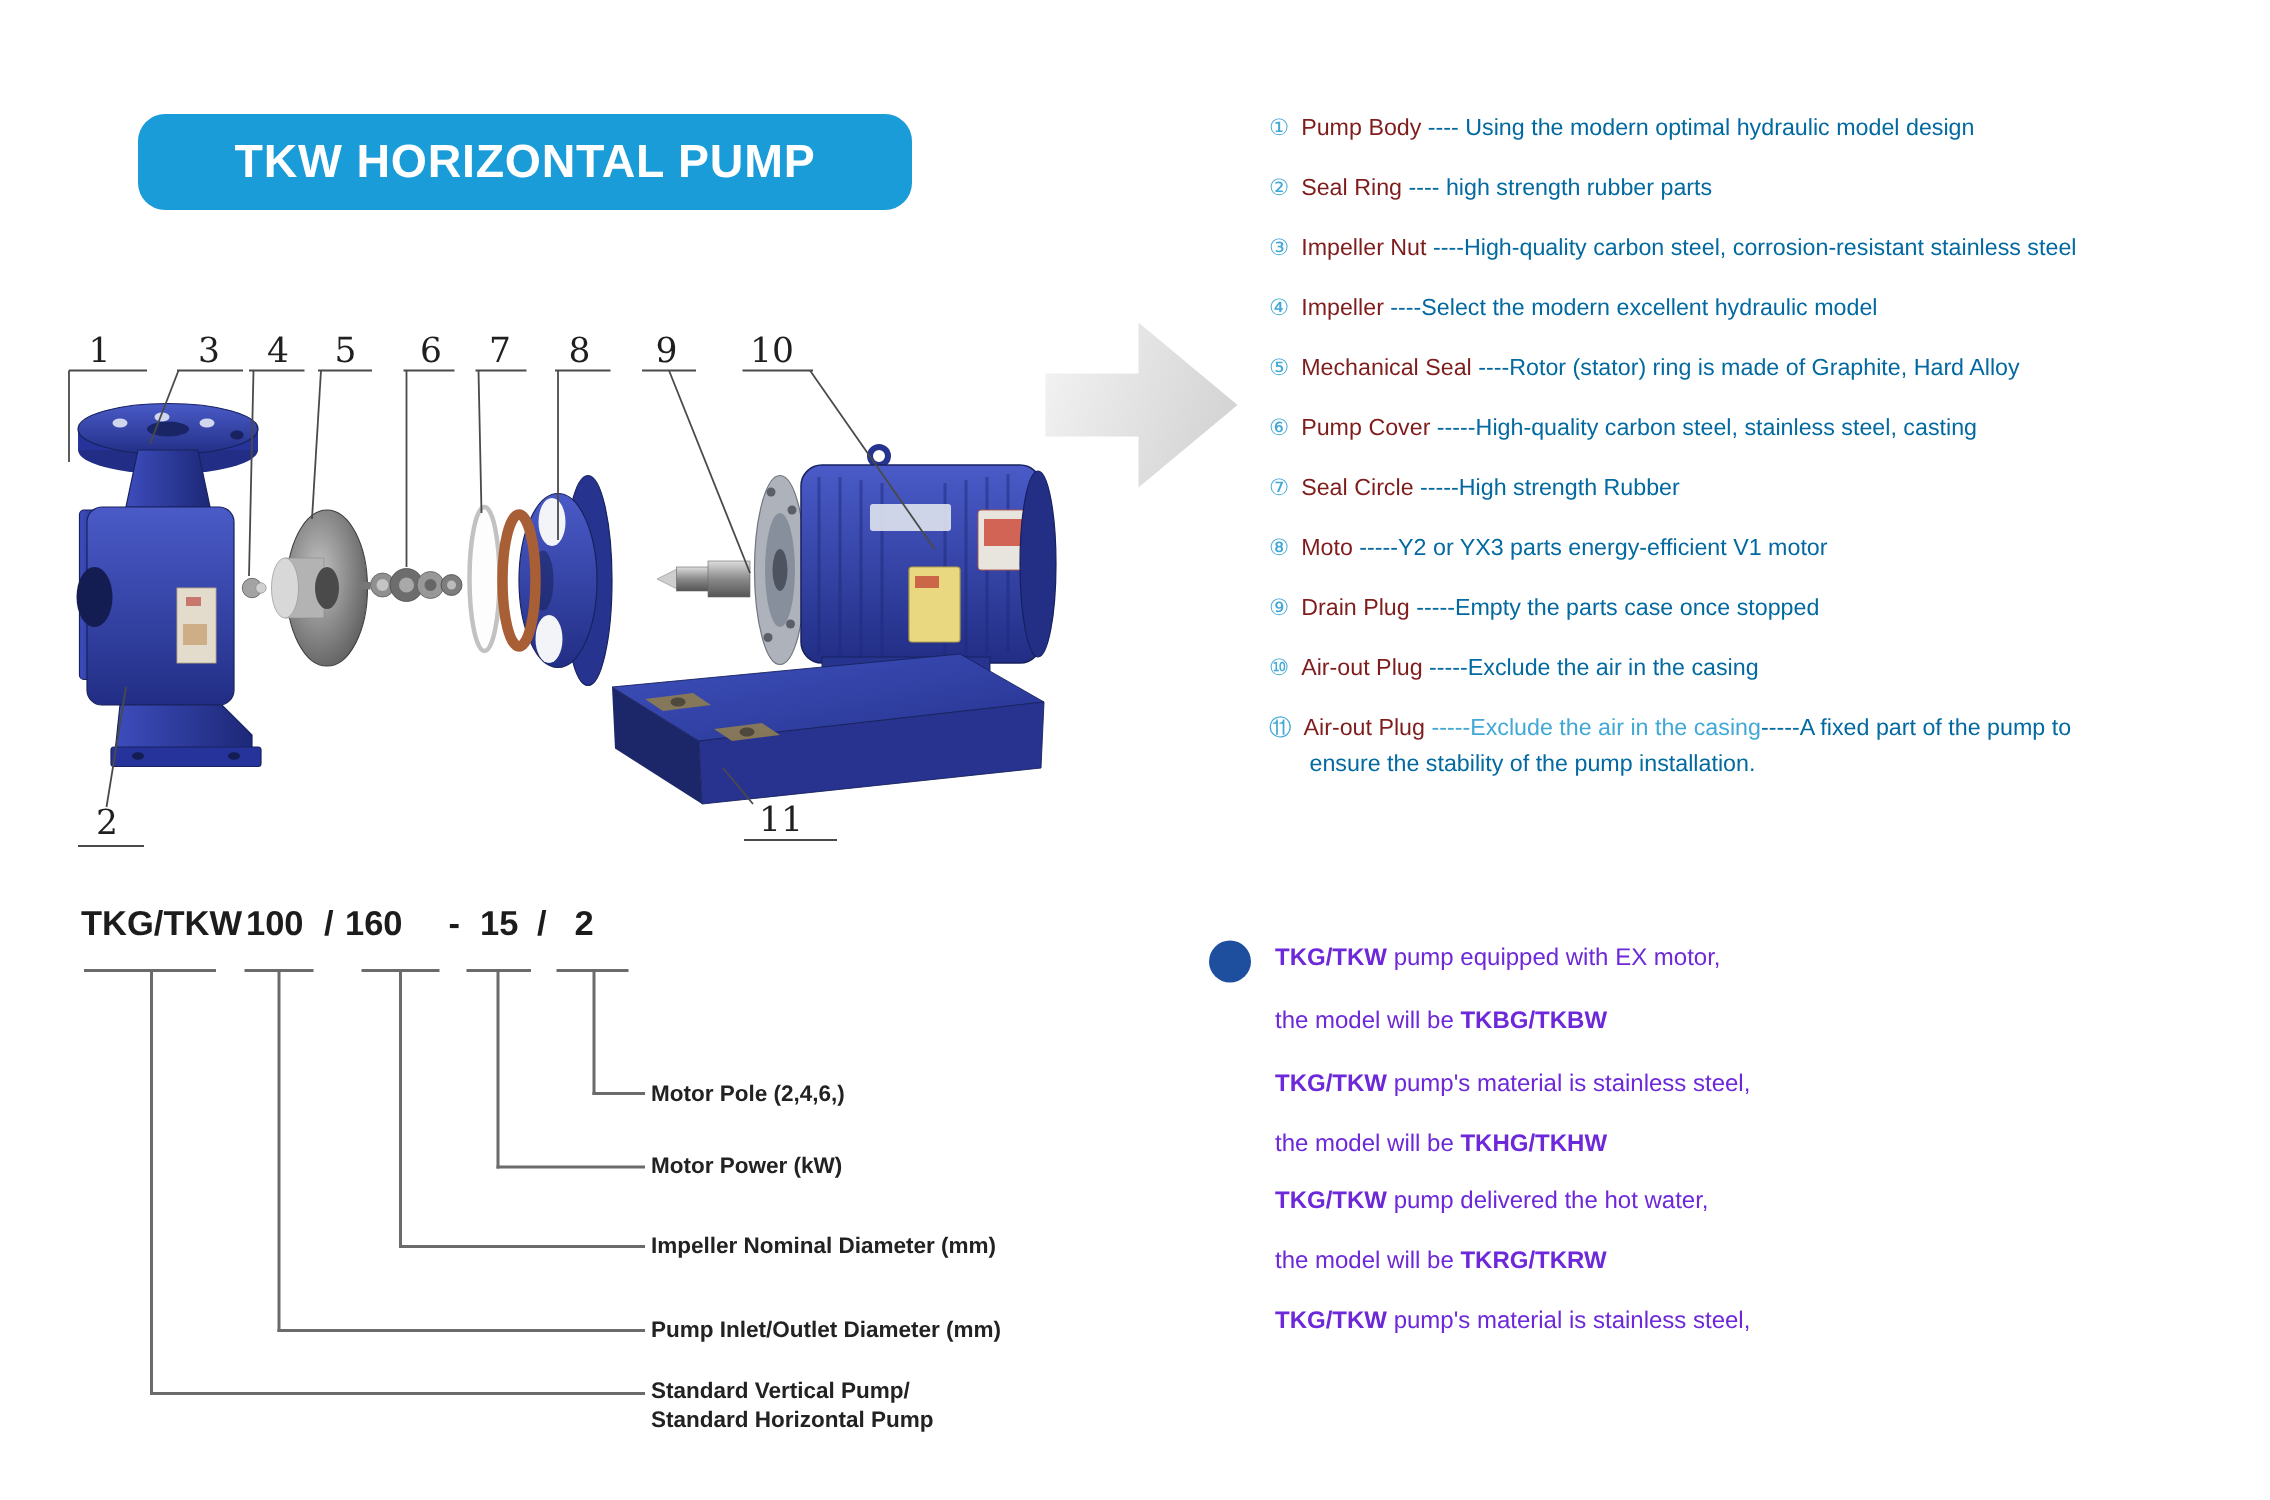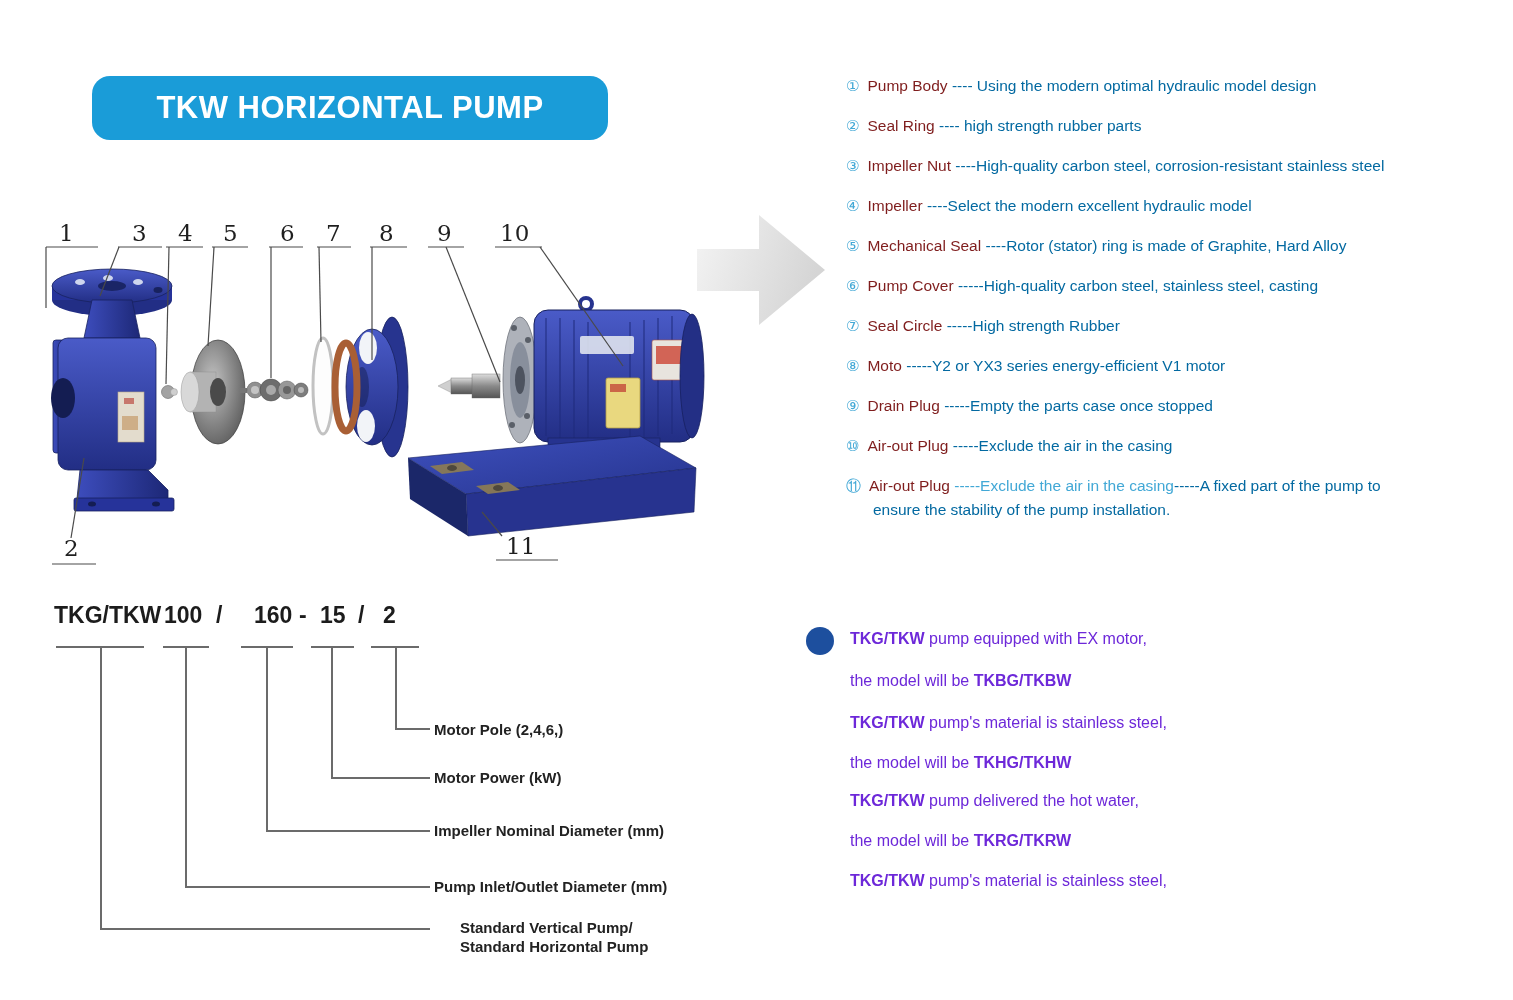--- a/index.html
+++ b/index.html
@@ -20,37 +20,37 @@
   .parts-list li { white-space:nowrap; line-height:24px; margin-bottom:16px; font-size:15.5px; }
   .pnum  { color:#42a8d6; margin-right:8px; font-size:15px; }
   .pname { color:#7f1d1d; }
   .pcyan { color:#42a8d6; }
   .pdesc { color:#0369a1; }
   .pline2 { display:block; padding-left:27px; }
   .pline2:empty { display:none; }
 
   
   .mc { position:absolute; top:602px; font-size:23px; font-weight:bold; color:#1c1c1c; }
-  .mc-series{left:54px} .mc-inlet{left:164px} .mc-sl1{left:216px} .mc-imp{left:254px}
+  .mc-series{left:54px} .mc-inlet{left:164px} .mc-sl1{left:216px} .mc-imp{left:230px}
   .mc-dash{left:299px} .mc-pow{left:320px} .mc-sl2{left:358px} .mc-pole{left:383px}
   .ml { position:absolute; background:#6b6b6b; }
   .ml-h { height:2px; } .ml-v { width:2px; }
   .u-series{left:56px;top:646px;width:88px} .u-inlet{left:163px;top:646px;width:46px}
   .u-imp{left:241px;top:646px;width:52px} .u-pow{left:311px;top:646px;width:43px}
   .u-pole{left:371px;top:646px;width:48px}
   .v-series{left:100px;top:646px;height:284px} .v-inlet{left:185px;top:646px;height:242px}
   .v-imp{left:266px;top:646px;height:186px} .v-pow{left:331px;top:646px;height:133px}
   .v-pole{left:395px;top:646px;height:84px}
   .h-series{left:100px;top:928px;width:330px} .h-inlet{left:185px;top:886px;width:245px}
   .h-imp{left:266px;top:830px;width:164px} .h-pow{left:331px;top:777px;width:99px}
   .h-pole{left:395px;top:728px;width:35px}
   .mlabel { position:absolute; left:434px; font-size:15px; font-weight:600; color:#222222; }
   .lb-pole{top:721px} .lb-pow{top:769px} .lb-imp{top:822px} .lb-inlet{top:878px}
   .lb-series{top:918px; line-height:19px;}
-  .lb-series span{display:block;margin-left:26px;}
+  .lb-series span{display:block;}
 
   
   .note-bullet { position:absolute; left:806px; top:627px; width:28px; height:28px;
                  border-radius:50%; background:#1d4f9e; }
   .note { position:absolute; left:850px; font-size:16px; color:#6d28d9; }
   .note .nb { font-weight:700; }
   .n1{top:630px} .n2{top:672px} .n3{top:714px} .n4{top:754px}
   .n5{top:792px} .n6{top:832px} .n7{top:872px} .n8{top:903px}
   .n8 .nb { font-size:19.5px; }
 </style>
@@ -235,21 +235,21 @@
   </svg>
 
   <ol class="parts-list">
     <li><span class="pnum">①</span><span class="pname">Pump Body</span><span class="pdesc"> ---- Using the modern optimal hydraulic model design</span></li>
     <li><span class="pnum">②</span><span class="pname">Seal Ring</span><span class="pdesc"> ---- high strength rubber parts</span></li>
     <li><span class="pnum">③</span><span class="pname">Impeller Nut</span><span class="pdesc"> ----High-quality carbon steel, corrosion-resistant stainless steel</span></li>
     <li><span class="pnum">④</span><span class="pname">Impeller</span><span class="pdesc"> ----Select the modern excellent hydraulic model</span></li>
     <li><span class="pnum">⑤</span><span class="pname">Mechanical Seal</span><span class="pdesc"> ----Rotor (stator) ring is made of Graphite, Hard Alloy</span></li>
     <li><span class="pnum">⑥</span><span class="pname">Pump Cover</span><span class="pdesc"> -----High-quality carbon steel, stainless steel, casting</span></li>
     <li><span class="pnum">⑦</span><span class="pname">Seal Circle</span><span class="pdesc"> -----High strength Rubber</span></li>
-    <li><span class="pnum">⑧</span><span class="pname">Moto</span><span class="pdesc"> -----Y2 or YX3 series energy-efficient V1 motor</span></li>
+    <li><span class="pnum">⑧</span><span class="pname">Moto</span><span class="pdesc"> -----Y2 or YX3 parts energy-efficient V1 motor</span></li>
     <li><span class="pnum">⑨</span><span class="pname">Drain Plug</span><span class="pdesc"> -----Empty the parts case once stopped</span></li>
     <li><span class="pnum">⑩</span><span class="pname">Air-out Plug</span><span class="pdesc"> -----Exclude the air in the casing</span></li>
     <li><span class="pnum">⑪</span><span class="pname">Air-out Plug</span><span class="pcyan"> -----Exclude the air in the casing</span><span class="pdesc">-----A fixed part of the pump to</span><span class="pline2 pdesc">ensure the stability of the pump installation.</span></li>
   </ol>
 
   <div>
     <span class="mc mc-series">TKG/TKW</span>
     <span class="mc mc-inlet">100</span>
     <span class="mc mc-sl1">/</span>
     <span class="mc mc-imp">160</span>

